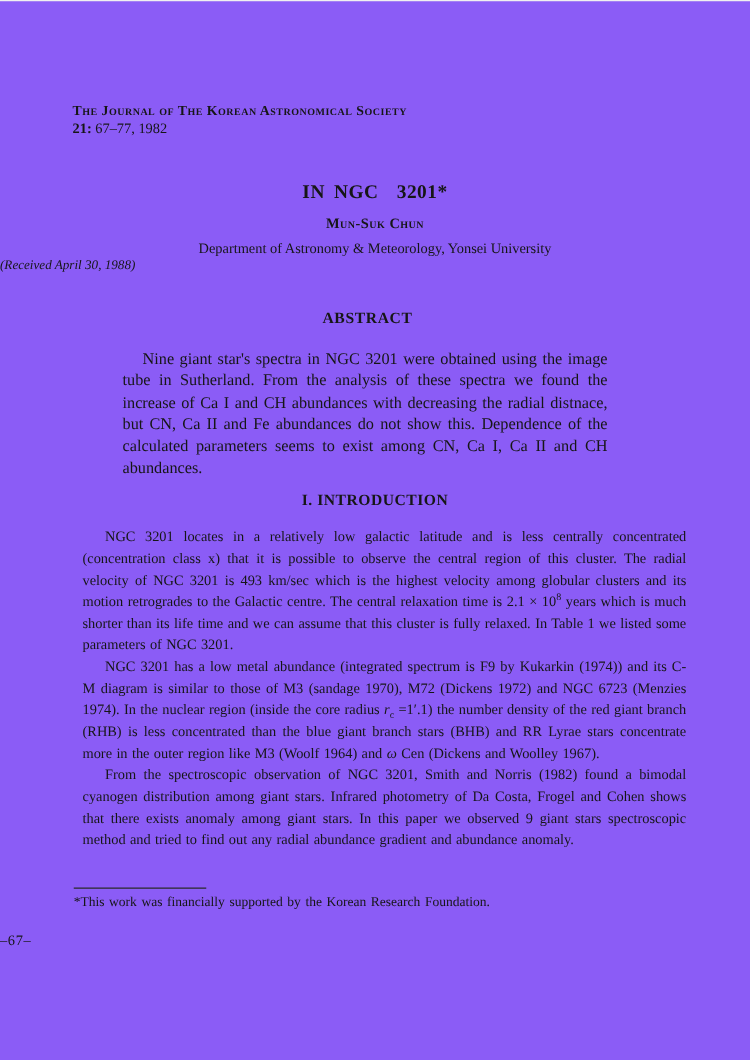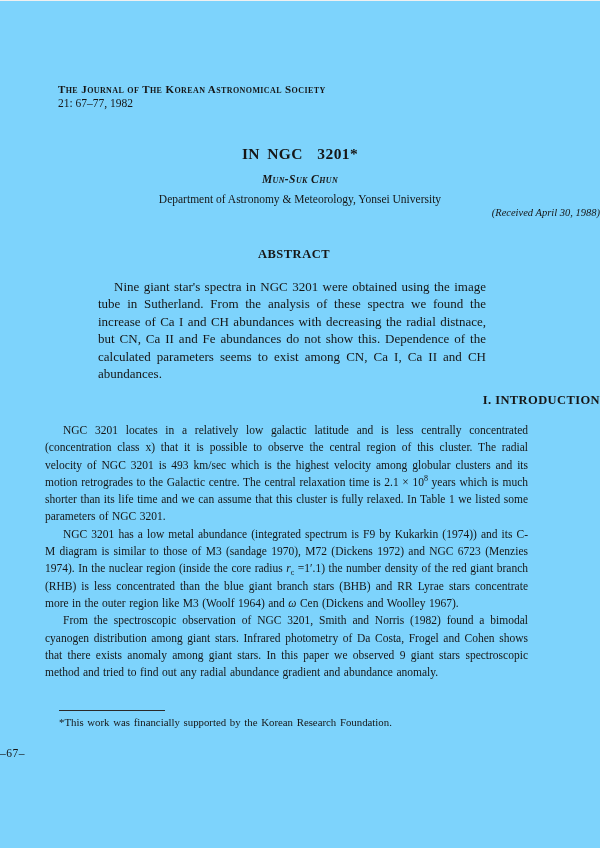--- a/index.html
+++ b/index.html
@@ -6,71 +6,71 @@
   body {
     width: 600px; height: 848px;
     background: #ffffff;
     font-family: "Liberation Serif", serif;
     color: #161616;
     -webkit-font-smoothing: antialiased;
   }
   .page {
     position: relative;
     width: 600px; height: 848px;
-    background: #7dd3fc;
+    background: #8b5cf6;
     border-top: 1px solid #f0f0f0;
     box-sizing: border-box;
     overflow: hidden;
   }
   .journal-header {
     position: absolute; left: 58px; top: 82px;
     line-height: 12px;
   }
   .journal-name {
     font-variant: small-caps;
     font-size: 11px; font-weight: 600; letter-spacing: 0.4px;
   }
   .volume-line { font-size: 11.5px; margin-top: 2px; }
-  .volume-line .vol { font-weight: 400; }
+  .volume-line .vol { font-weight: 700; }
   .article-title {
     position: absolute; left: 0; right: 0; top: 121px;
     margin: 0; text-align: center;
     font-size: 15.5px; font-weight: 700;
     letter-spacing: 0.4px; word-spacing: 3px;
     line-height: 21px;
   }
   .author {
     position: absolute; left: 0; right: 0; top: 172px;
     text-align: center;
     font-variant: small-caps; font-weight: 600;
-    font-size: 11.5px; letter-spacing: 0.4px; font-style: italic;
+    font-size: 11.5px; letter-spacing: 0.4px;
   }
   .affiliation {
     position: absolute; left: 0; right: 0; top: 192px;
     text-align: center; font-size: 11.5px;
   }
   .received {
     position: absolute; left: 0; right: 0; top: 206px;
-    text-align: right; font-size: 10.5px; font-style: italic;
+    text-align: left; font-size: 10.5px; font-style: italic;
   }
   .abstract-heading {
     position: absolute; left: 0; right: 12px; top: 246px;
     text-align: center; font-size: 12.5px; font-weight: 700; letter-spacing: 0.5px;
   }
   .abstract-text {
     position: absolute; left: 98px; top: 277px; width: 388px;
     font-size: 13px; line-height: 17.4px;
     text-align: justify; text-indent: 16px; word-spacing: 1px;
   }
   .section-heading {
     position: absolute; left: 0; right: 0; top: 392px;
-    text-align: right; font-size: 12.5px; font-weight: 700; letter-spacing: 0.4px;
+    text-align: center; font-size: 12.5px; font-weight: 700; letter-spacing: 0.4px;
   }
   .body-text {
-    position: absolute; left: 45px; top: 421px; width: 483px;
+    position: absolute; left: 66px; top: 421px; width: 483px;
     font-size: 11.5px; line-height: 17.3px;
     text-align: justify; word-spacing: 0.6px;
   }
   .body-text p { margin: 0; text-indent: 18px; }
   .body-text sup { font-size: 8px; line-height: 0; }
   .body-text sub { font-size: 8px; line-height: 0; }
   .footnote-rule {
     position: absolute; left: 59px; top: 709px; width: 106px;
     border: none; border-top: 1.4px solid #2a2a2a; margin: 0;
   }

